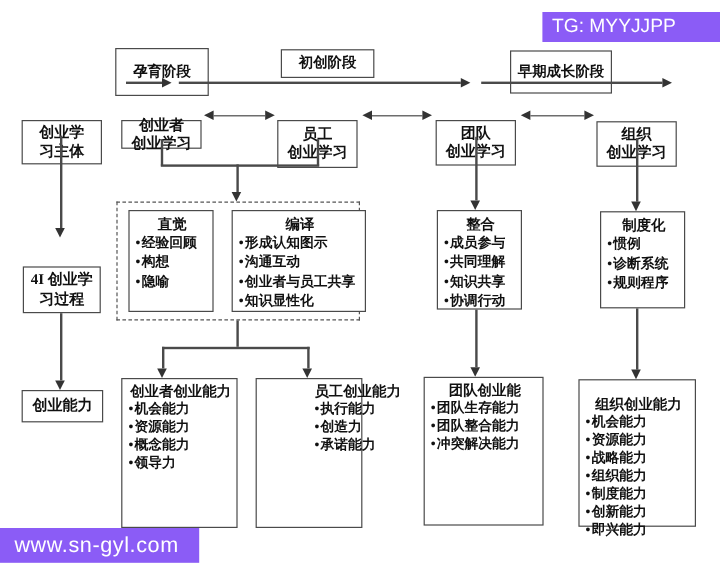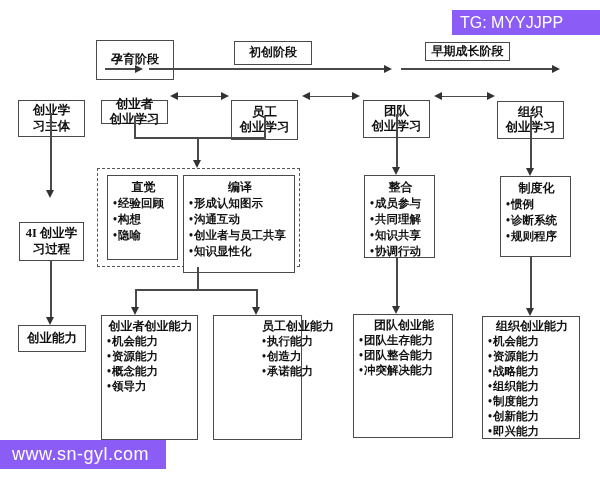--- a/index.html
+++ b/index.html
@@ -47,21 +47,21 @@
 
   <div class="wm top">TG: MYYJJPP</div>
   <div class="wm bottom">www.sn-gyl.com</div>
 
   <div class="box stage" style="left:96px;top:40px;width:78px;height:40px;">
     <span>孕育阶段</span>
   </div>
   <div class="box stage" style="left:234px;top:41px;width:78px;height:24px;">
     <span>初创阶段</span>
   </div>
-  <div class="box stage" style="left:425px;top:42px;width:85px;height:19px;">
+  <div class="box stage" style="left:425px;top:42px;width:85px;height:36px;">
     <span>早期成长阶段</span>
   </div>
 
   <div class="hl" style="left:105px;top:68px;width:30px;"></div>
   <div class="ar right" style="left:135px;top:64.5px;"></div>
   <div class="hl" style="left:149px;top:68px;width:235px;"></div>
   <div class="ar right" style="left:384px;top:64.5px;"></div>
   <div class="hl" style="left:401px;top:68px;width:151px;"></div>
   <div class="ar right" style="left:552px;top:64.5px;"></div>
 
@@ -109,21 +109,21 @@
   <div class="vl" style="left:197px;top:137px;height:23px;"></div>
   <div class="ar down" style="left:193px;top:160px;"></div>
 
   <div class="dashed" style="left:97px;top:168px;width:203px;height:99px;"></div>
   <div class="box lbox" style="left:107px;top:175px;width:71px;height:85px;">
     <div class="ttl">直觉</div>
     <div class="bitem">经验回顾</div>
     <div class="bitem">构想</div>
     <div class="bitem">隐喻</div>
   </div>
-  <div class="box lbox" style="left:183px;top:175px;width:112px;height:98px;">
+  <div class="box lbox" style="left:193px;top:175px;width:112px;height:85px;">
     <div class="ttl">编译</div>
     <div class="bitem">形成认知图示</div>
     <div class="bitem">沟通互动</div>
     <div class="bitem">创业者与员工共享</div>
     <div class="bitem">知识显性化</div>
   </div>
 
   <div class="vl" style="left:197px;top:267px;height:22px;"></div>
   <div class="hl" style="left:135px;top:289px;width:123px;"></div>
   <div class="vl" style="left:135px;top:289px;height:18px;"></div>
@@ -174,21 +174,21 @@
     <div class="bitem">执行能力</div>
     <div class="bitem">创造力</div>
     <div class="bitem">承诺能力</div>
   </div>
   <div class="box lbox cap" style="left:353px;top:314px;width:100px;height:124px;">
     <div class="ttl">团队创业能</div>
     <div class="bitem">团队生存能力</div>
     <div class="bitem">团队整合能力</div>
     <div class="bitem">冲突解决能力</div>
   </div>
-  <div class="box lbox cap" style="left:482px;top:316px;width:98px;height:123px;padding-top:2px;">
+  <div class="box lbox cap" style="left:482px;top:316px;width:98px;height:123px;padding-top:13px;">
     <div class="ttl">组织创业能力</div>
     <div class="bitem">机会能力</div>
     <div class="bitem">资源能力</div>
     <div class="bitem">战略能力</div>
     <div class="bitem">组织能力</div>
     <div class="bitem">制度能力</div>
     <div class="bitem">创新能力</div>
     <div class="bitem">即兴能力</div>
   </div>
 

